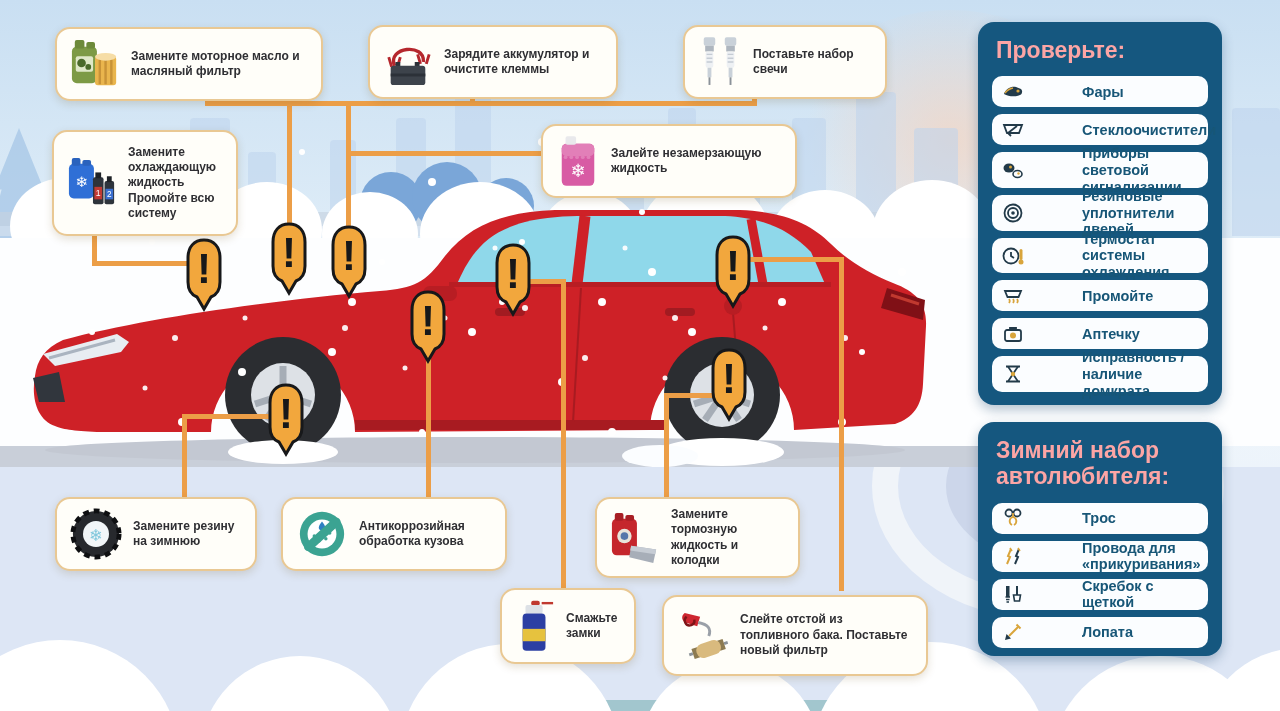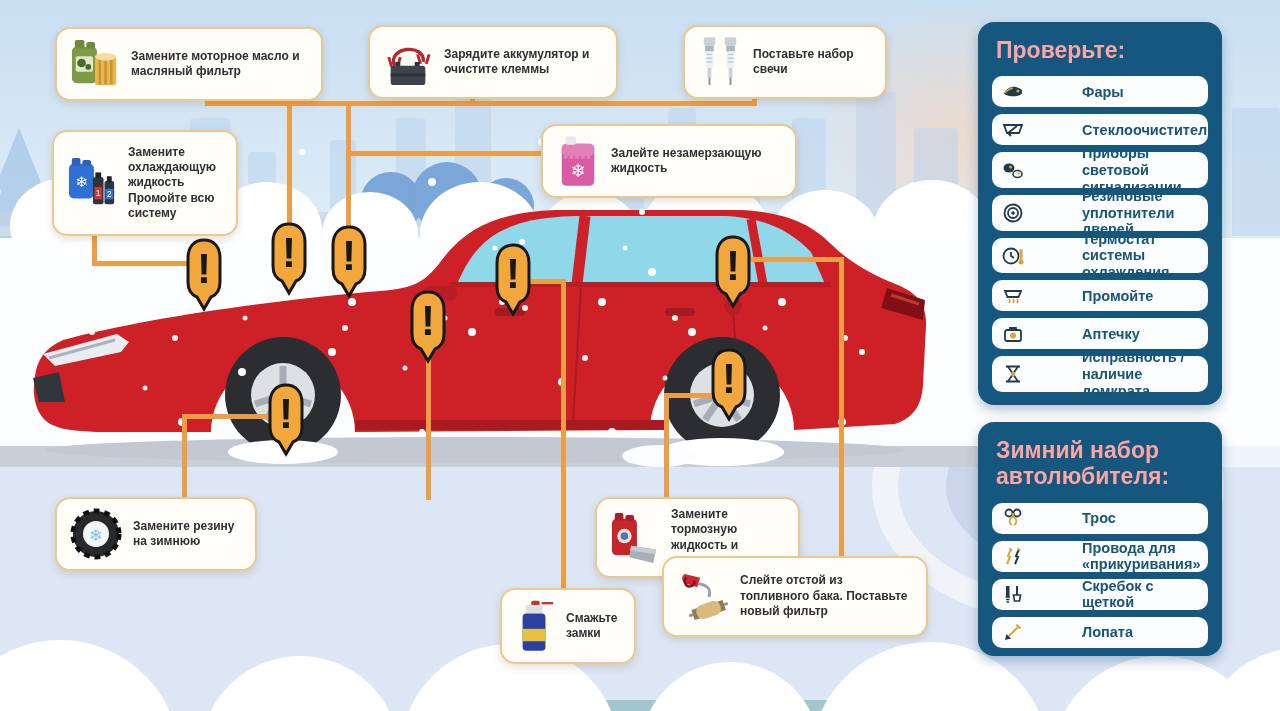--- a/index.html
+++ b/index.html
@@ -336,20 +336,35 @@
     <span class="bicon">
       <svg width="52" height="54" viewBox="0 0 54 56">
           <circle cx="27" cy="28" r="24" fill="#27292d"></circle>
           <circle cx="27" cy="28" r="24" fill="none" stroke="#0e0f11" stroke-width="5" stroke-dasharray="6 5"></circle>
           <circle cx="27" cy="28" r="13.5" fill="#f2f6f8"></circle>
           <text x="27" y="35" font-size="17" fill="#7fc7dc" text-anchor="middle" font-family="DejaVu Sans">❄</text>
         </svg>
       </span>
     <span class="btext">Замените резину на зимнюю</span>
   </div>
+  <div class="abs box" style="left:281px;top:497px;width:226px;min-height:73px;">
+    <span class="bicon">
+      <svg width="52" height="54" viewBox="0 0 54 56">
+          <circle cx="27" cy="28" r="23" fill="#3ba392"></circle>
+          <circle cx="27" cy="28" r="15" fill="#ffffff"></circle>
+          <path d="M27 15 c4 5 5 8 0 10 c-5 -2 -4 -5 0 -10" fill="#2e7fc2"></path>
+          <circle cx="19" cy="30" r="1.8" fill="#3ba392"></circle>
+          <circle cx="24" cy="35" r="1.8" fill="#3ba392"></circle>
+          <circle cx="31" cy="33" r="1.8" fill="#3ba392"></circle>
+          <circle cx="35" cy="27" r="1.8" fill="#3ba392"></circle>
+          <rect x="3" y="24" width="48" height="9" rx="4.5" fill="#3ba392" transform="rotate(-42 27 28)"></rect>
+        </svg>
+      </span>
+    <span class="btext">Антикоррозийная обработка кузова</span>
+  </div>
   <div class="abs box" style="left:595px;top:497px;width:205px;min-height:73px;">
     <span class="bicon">
       <svg width="50" height="56" viewBox="0 0 52 56">
           <rect x="2" y="8" width="26" height="38" rx="5" fill="#c5262c"></rect>
           <rect x="5" y="2" width="9" height="8" rx="2" fill="#a81f25"></rect>
           <rect x="16" y="4" width="9" height="6" rx="2" fill="#a81f25"></rect>
           <circle cx="15" cy="26" r="7.5" fill="#e8e4da"></circle>
           <circle cx="15" cy="26" r="4" fill="#5577aa"></circle>
           <path d="M22 36 L48 40 L45 54 L20 48 Z" fill="#a7aeb8"></path>
           <path d="M22 36 L48 40 L47 45 L21 41 Z" fill="#c6ccd4"></path>
@@ -362,21 +377,21 @@
       <svg width="40" height="56" viewBox="0 0 42 56">
           <line x1="28" y1="4" x2="40" y2="4" stroke="#c0392f" stroke-width="2.5"></line>
           <rect x="17" y="1.5" width="9" height="5" rx="2" fill="#c0392f"></rect>
           <rect x="11" y="6" width="18" height="9" rx="2" fill="#dde1e6"></rect>
           <rect x="8" y="15" width="24" height="39" rx="4" fill="#2c3fa3"></rect>
           <rect x="8" y="31" width="24" height="13" fill="#e6c23e"></rect>
         </svg>
       </span>
     <span class="btext">Смажьте замки</span>
   </div>
-  <div class="abs box" style="left:662px;top:556px;width:266px;min-height:81px;">
+  <div class="abs box" style="left:662px;top:595px;width:266px;min-height:81px;">
     <span class="bicon">
       <svg width="52" height="58" viewBox="0 0 54 60">
           <path d="M8 6 L24 10 L21 20 L12 17 C4 15 4 9 8 6 Z" fill="#ce2630"></path>
           <path d="M10 10 a5 5 0 1 0 8 3" fill="none" stroke="#7e1418" stroke-width="2.5"></path>
           <path d="M22 16 C32 18 36 22 33 30" stroke="#9aa0a8" stroke-width="3" fill="none"></path>
           <g transform="rotate(-18 33 44)">
             <rect x="16" y="38" width="6" height="11" fill="#8d7b52"></rect>
             <rect x="44" y="38" width="6" height="11" fill="#8d7b52"></rect>
             <rect x="20" y="36" width="26" height="15" rx="7" fill="#d9ba7e"></rect>
             <line x1="12" y1="43" x2="16" y2="43" stroke="#8b9299" stroke-width="3"></line>

